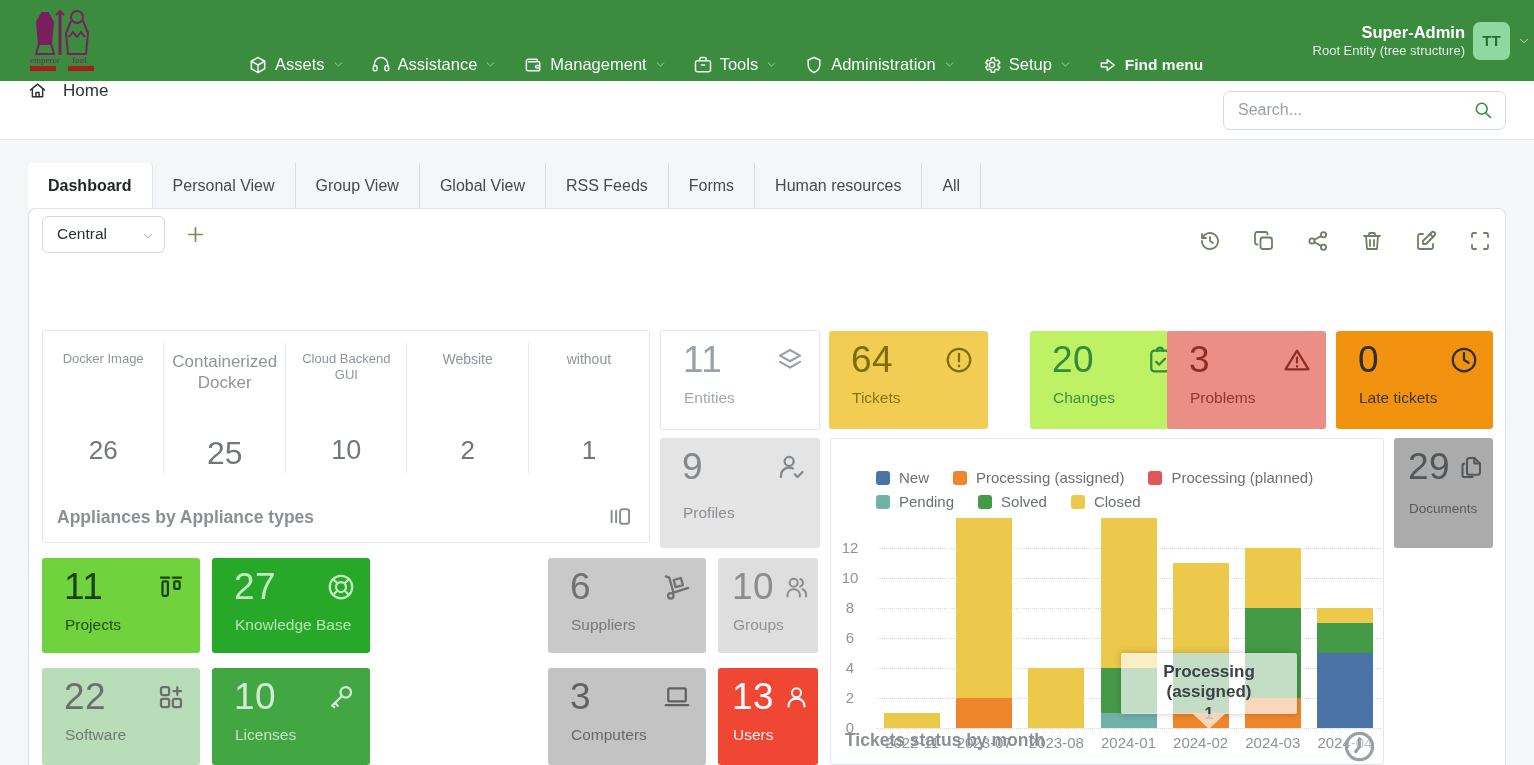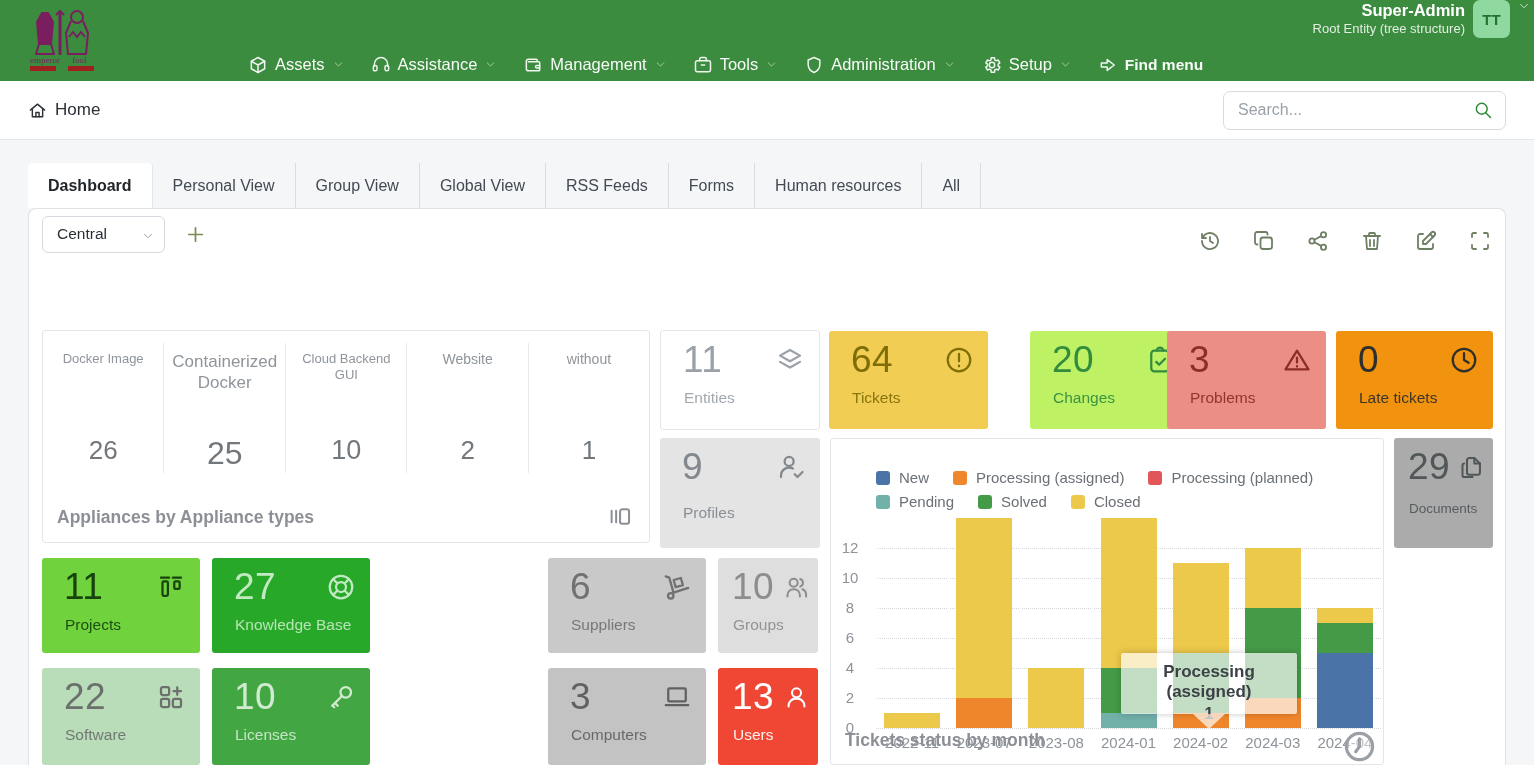--- a/index.html
+++ b/index.html
@@ -7,30 +7,30 @@
   [data-icon]{display:inline-flex;align-items:center;justify-content:center;}
   [data-icon] svg{width:100%;height:100%;display:block;}
 
   
   .navbar{position:absolute;left:0;top:0;width:1534px;height:81px;background:#3c8c3f;}
   .brand{position:absolute;left:28px;top:7px;width:68px;height:67px;cursor:pointer;}
   .menu{position:absolute;left:248px;top:0;height:81px;display:flex;align-items:center;gap:27px;}
   .mitem{display:inline-flex;align-items:center;gap:7px;color:rgba(255,255,255,.96);font-size:16.5px;cursor:pointer;text-decoration:none;white-space:nowrap;margin-top:48px;}
   .mic{width:20px;height:20px;color:rgba(255,255,255,.92);}
   .mchev{width:11px;height:11px;color:rgba(255,255,255,.65);margin-left:1px;}
-  .userbox{position:absolute;right:4px;top:0;height:81px;display:flex;align-items:flex-start;gap:8px;cursor:pointer;}
+  .userbox{position:absolute;right:4px;top:0;height:81px;display:flex;align-items:center;gap:8px;cursor:pointer;}
   .utxt{text-align:right;color:#fff;}
   .uname{font-size:16.5px;font-weight:600;line-height:20px;}
   .uent{font-size:13px;color:rgba(255,255,255,.85);line-height:17px;}
   .avatar{width:37px;height:38px;border-radius:7px;background:#8fd9a0;color:#23722f;font-weight:700;font-size:15px;display:flex;align-items:center;justify-content:center;}
   .uchev{width:12px;height:12px;color:rgba(255,255,255,.8);}
 
   
   .subbar{position:absolute;left:0;top:81px;width:1534px;height:58px;background:#ffffff;border-bottom:1px solid #e4e7eb;}
-  .crumb{position:absolute;left:28px;top:0;height:58px;display:flex;align-items:center;gap:8px;color:#2b3137;font-size:17px;cursor:pointer;}
+  .crumb{position:absolute;left:28px;top:0;height:58px;display:flex;gap:16px;color:#2b3137;font-size:17px;cursor:pointer;}
   .crumb .hic{width:19px;height:19px;color:#2b3137;}
   .search{position:absolute;right:28px;top:10px;width:281px;height:37px;border:1px solid #d6dbe0;border-radius:7px;background:#fff;}
   .search input{position:absolute;left:0;top:0;width:230px;height:35px;border:none;outline:none;background:transparent;padding:0 0 0 14px;font-size:16px;color:#3a4046;font-family:inherit;}
   .search input::placeholder{color:#9aa1a8;}
   .sic{position:absolute;right:12px;top:8px;width:20px;height:20px;color:#2f8a35;cursor:pointer;}
 
   
   .tabs{position:absolute;left:28px;top:163px;margin:0;padding:0;list-style:none;display:flex;height:45px;}
   .tab{height:45px;line-height:45px;padding:0 20px;font-size:16px;color:#424a53;border-right:1px solid #d9dde2;cursor:pointer;white-space:nowrap;}
   .tab.active{background:#ffffff;font-weight:700;color:#1f2428;border-radius:4px 4px 0 0;border-right:1px solid #e2e5e9;}

